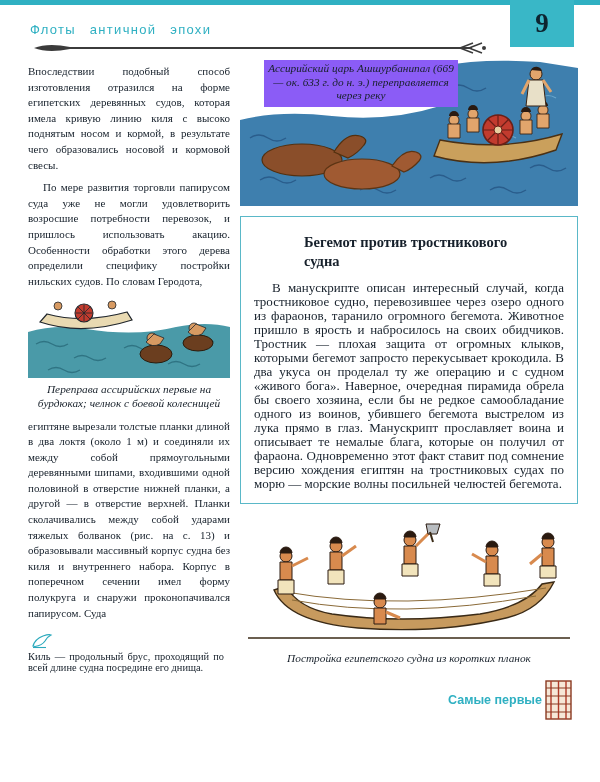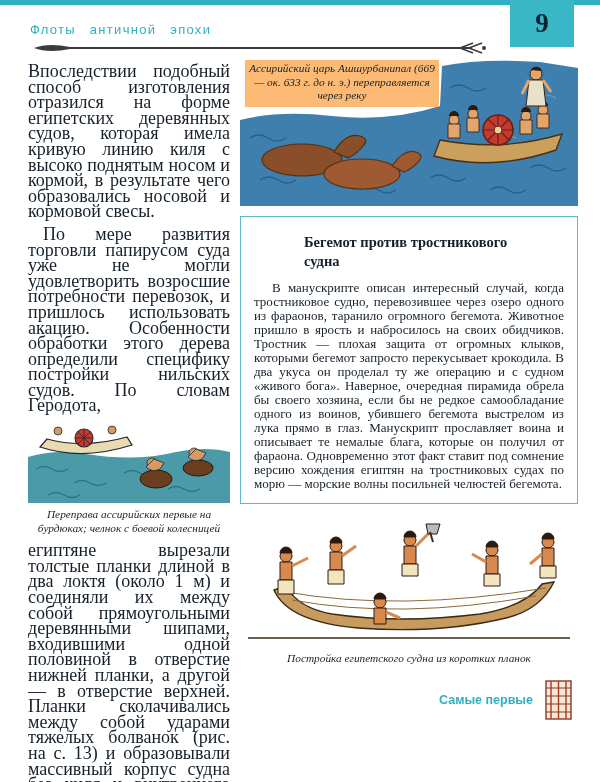--- a/index.html
+++ b/index.html
@@ -19,48 +19,48 @@
   }
   .page-number{font-size:27px;font-weight:bold;color:#0d2430;}
   .running-header{
     position:absolute;top:22px;left:30px;
     font-family:"Liberation Sans",sans-serif;font-size:13px;color:var(--teal);
     letter-spacing:1.3px;word-spacing:9px;
   }
   .spear{position:absolute;top:40px;left:30px;width:460px;height:16px;}
 
   .left-col{position:absolute;top:64px;left:28px;width:202px;}
-  .para{font-size:18px;line-height:15.6px;text-align:justify;margin:0 0 7px 0;hyphens:auto;}
+  .para{font-size:11px;line-height:15.6px;text-align:justify;margin:0 0 7px 0;hyphens:auto;}
   .indent{text-indent:15px;}
   .inset-illo{width:202px;height:82px;margin:4px 0 5px 0;}
   .caption{
     font-style:italic;font-size:11.3px;line-height:13.6px;text-align:center;color:#17202a;
   }
   .inset-caption{margin-bottom:8px;}
   .footnote{margin-top:12px;font-size:10.4px;line-height:11px;width:196px;text-align:justify;}
   .quill{display:block;width:24px;height:16px;margin:0 0 2px 2px;}
 
   .right-col{position:absolute;top:58px;left:240px;width:338px;}
   .top-illo{position:relative;width:338px;height:148px;}
   .top-illo svg{position:absolute;top:0;left:0;}
   .top-caption{
-    position:absolute;top:2px;left:5px;width:186px;background:#fdba74;padding:2px 4px 4px 4px;
+    position:absolute;top:2px;left:24px;width:186px;background:#8b5cf6;padding:2px 4px 4px 4px;
   }
   .story-box{
     border:1px solid #5ab8c8;margin-top:10px;padding:10px 13px 12px 13px;
   }
   .story-title{
     font-weight:bold;font-size:14.5px;line-height:18.5px;text-align:left;
     max-width:210px;margin:6px auto 11px auto;
   }
   .story-body{font-size:13px;line-height:14px;text-align:justify;text-indent:18px;margin:0;hyphens:auto;}
   .bottom-illo{width:338px;height:132px;margin-top:12px;}
   .bottom-caption{margin-top:4px;}
   .footer-row{
-    display:flex;justify-content:flex-end;align-items:center;gap:12px;
+    display:flex;justify-content:flex-end;align-items:center;gap:3px;
     margin-top:14px;padding-right:6px;
   }
   .series-label{
     font-family:"Liberation Sans",sans-serif;font-weight:bold;font-size:12.5px;color:var(--teal);
   }
   .stamp{width:27px;height:40px;}
 </style>
 </head>
 <body>
 

